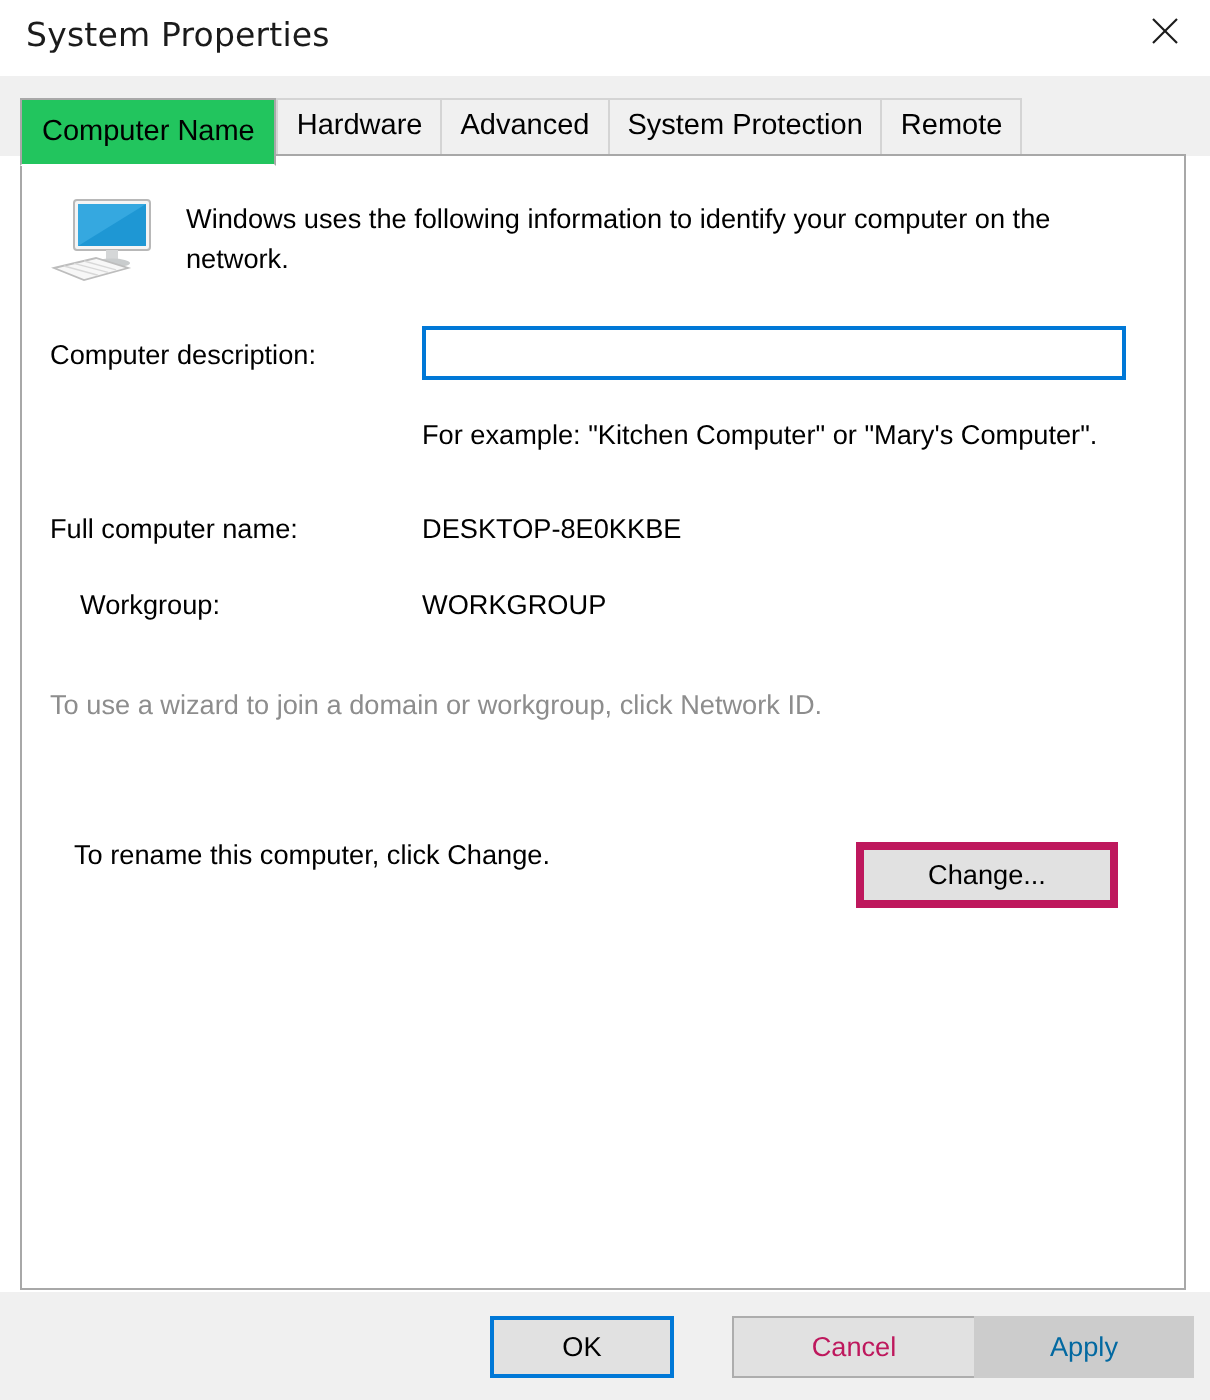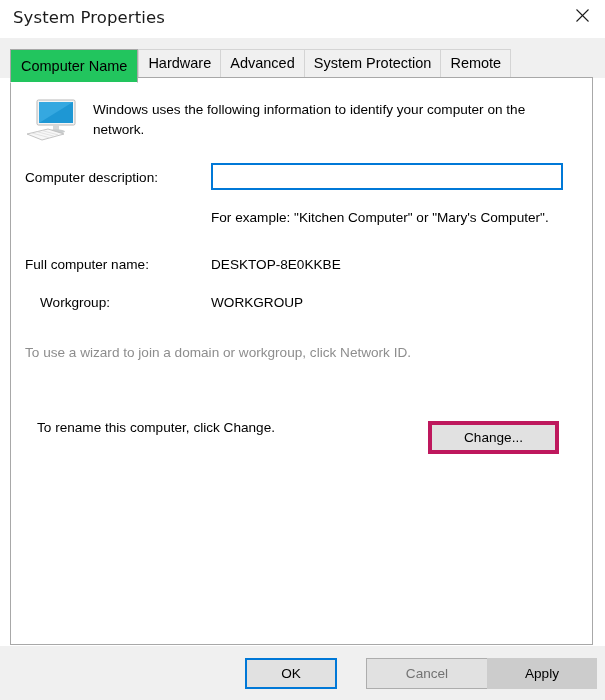--- a/index.html
+++ b/index.html
@@ -224,34 +224,34 @@
   .btn-cancel {
     position: absolute;
     left: 366px; top: 12px;
     width: 122px; height: 31px;
     background: #e1e1e1;
     border: 1px solid #adadad;
     box-sizing: border-box;
     display: flex; align-items: center; justify-content: center;
     font-family: "Liberation Sans", sans-serif;
     font-size: 13.6px;
-    color: #737373;
+    color: #be185d;
     cursor: default;
   }
   .btn-apply {
     position: absolute;
     left: 487px; top: 12px;
     width: 110px; height: 31px;
     background: #cccccc;
     border: 1px solid #cccccc;
     box-sizing: border-box;
     display: flex; align-items: center; justify-content: center;
     font-family: "Liberation Sans", sans-serif;
     font-size: 13.6px;
-    color: #000000;
+    color: #0369a1;
     cursor: default;
   }
 </style>
 </head>
 <body>
 
 <div class="titlebar">
   <div class="titlebar-text">System Properties</div>
   <div class="close-btn">
     <span>

